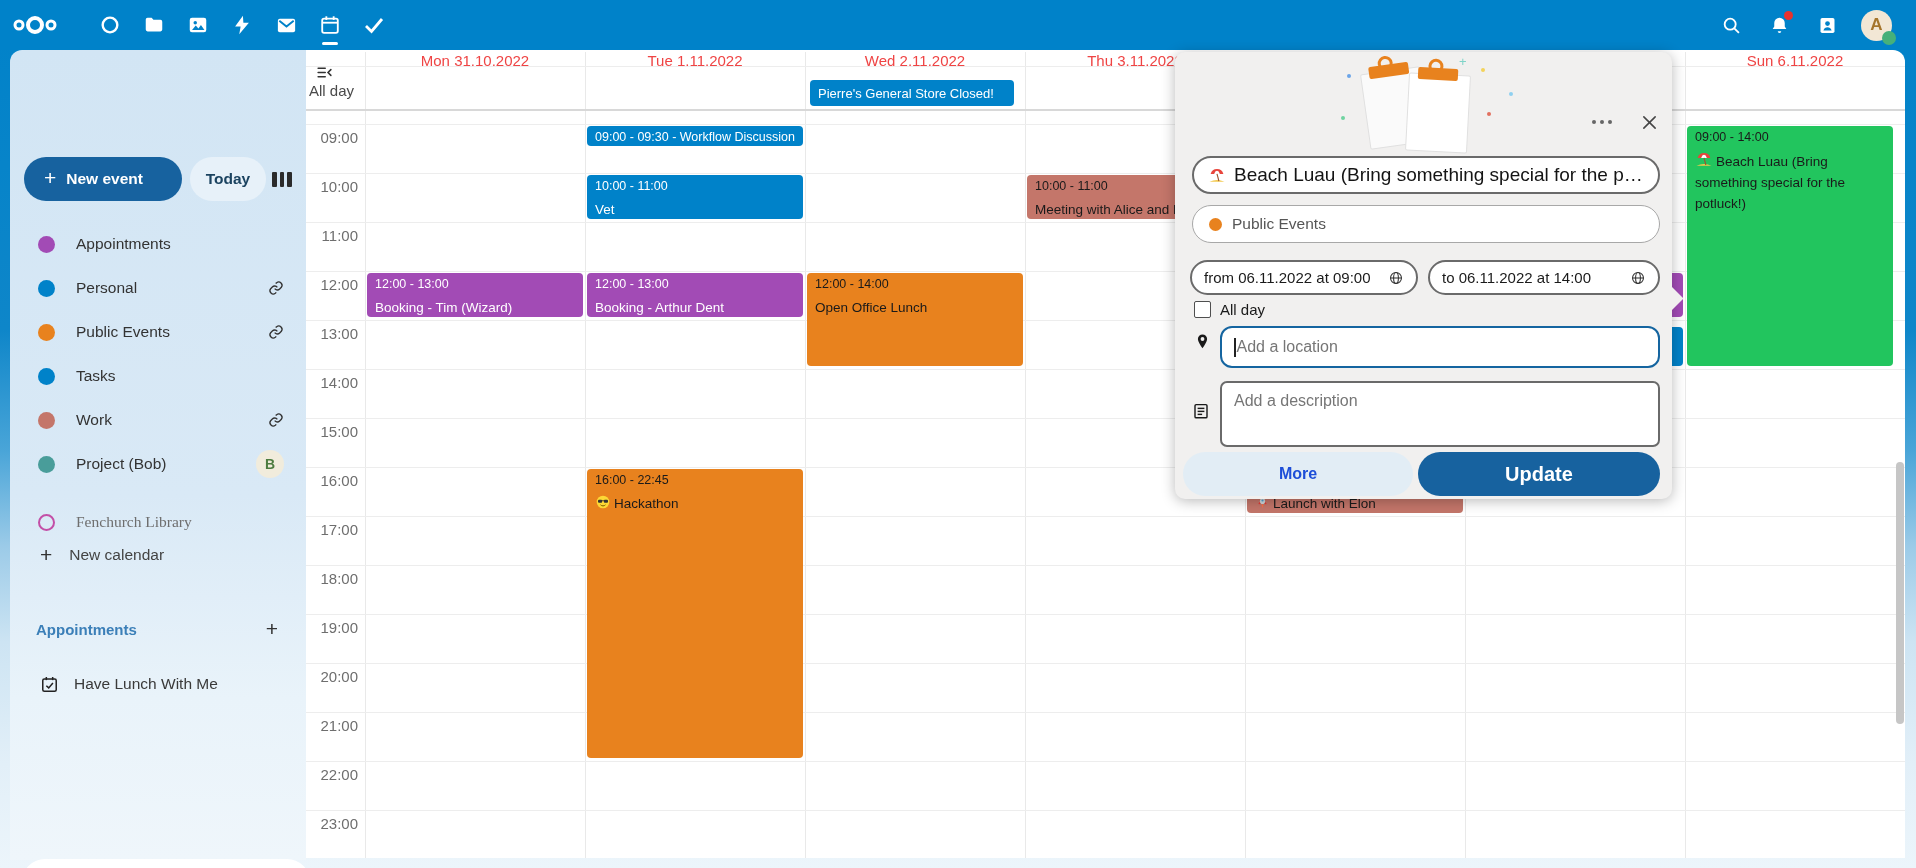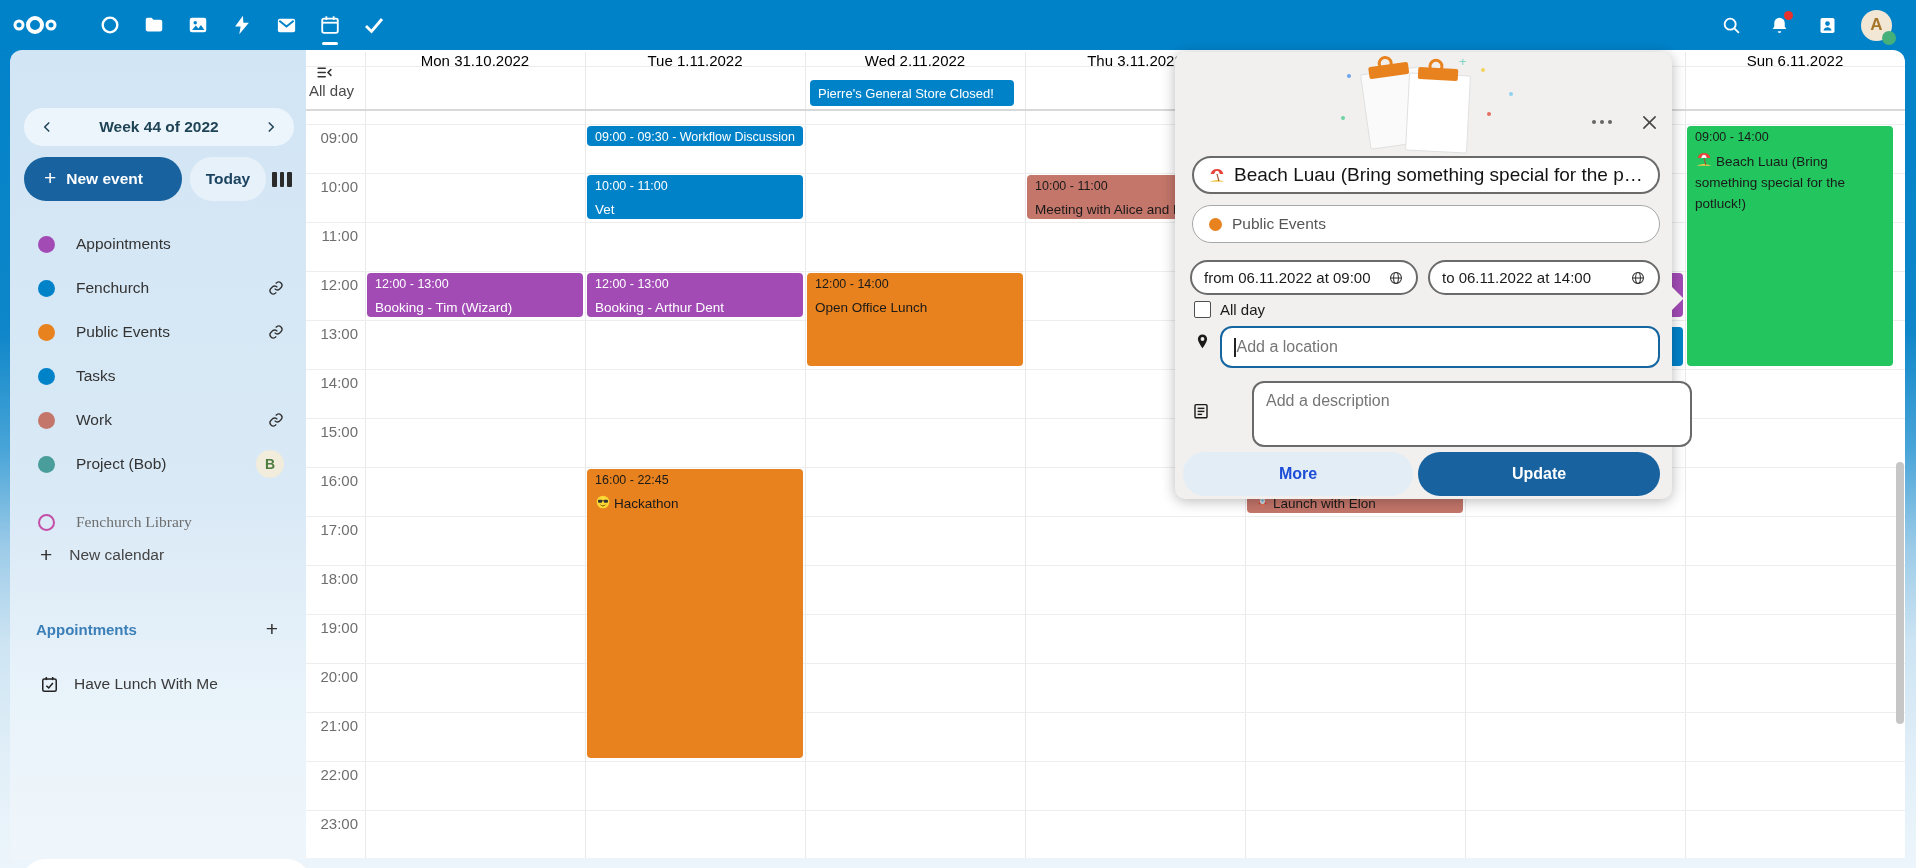--- a/index.html
+++ b/index.html
@@ -37,21 +37,21 @@
   .cal-name{margin-left:21px;font-size:15.5px;color:#333;flex:1;white-space:nowrap;}
   .cal-trailing{margin-right:14px;flex:none;display:flex;align-items:center;}
   .cal-badge{width:28px;height:28px;border-radius:50%;background:#f1ecdc;color:#4c7c3f;font-weight:bold;font-size:14px;display:flex;align-items:center;justify-content:center;}
   .side-row{position:absolute;left:10px;width:278px;height:36px;display:flex;align-items:center;cursor:pointer;color:#3a3a3a;font-size:15.5px;}
   #settings-pill{left:12px;top:809px;width:288px;height:46px;border-radius:23px;background:#fff;display:flex;align-items:center;cursor:pointer;z-index:11;}
   
   #grid{left:306px;top:50px;width:1599px;height:808px;background:#fff;border-top-right-radius:12px;overflow:hidden;}
   .vline{position:absolute;width:1px;background:#e9e9e9;top:2px;bottom:0;}
   .hline{position:absolute;left:0;right:0;height:1px;background:#ededed;}
   #allday-sep{position:absolute;left:0;right:0;top:59px;height:2px;background:#d8d8d8;}
-  .dayhead{position:absolute;top:2px;height:16px;font-size:15px;color:#000000;text-align:center;}
+  .dayhead{position:absolute;top:2px;height:16px;font-size:15px;color:#ef4444;text-align:center;}
   #allday-lbl{position:absolute;left:3px;top:32px;width:54px;font-size:15px;color:#4a4a4a;}
   .timelbl{position:absolute;left:0;width:52px;text-align:right;font-size:15px;color:#6e6e6e;}
   .ad-event{position:absolute;border-radius:4px;font-size:13px;display:flex;align-items:center;padding:12px 8px;box-sizing:border-box;white-space:nowrap;overflow:hidden;cursor:pointer;}
   .event{position:absolute;border-radius:4px;padding:4px 8px;box-sizing:border-box;overflow:hidden;cursor:pointer;z-index:3;}
   .event .etime{font-size:12.5px;line-height:15px;white-space:nowrap;}
   .event .etitle{font-size:13.5px;line-height:21px;margin-top:5px;}
   .event .etitle svg{vertical-align:-2px;margin-right:3px;}
   
   #popup{left:1175px;top:52px;width:497px;height:447px;background:#f1f0ef;border-radius:10px;z-index:40;
          box-shadow:0 2px 14px rgba(0,0,0,.28);}
@@ -71,23 +71,23 @@
   #p-cal .val{font-size:15.5px;color:#565656;margin-left:10px;}
   #p-from{left:15px;top:208px;width:228px;height:35px;border:2px solid #6a6a6a;border-radius:18px;padding:0 12px;justify-content:space-between;}
   #p-to{left:253px;top:208px;width:232px;height:35px;border:2px solid #6a6a6a;border-radius:18px;padding:0 12px;justify-content:space-between;}
   .dtxt{font-size:15px;color:#1a1a1a;white-space:nowrap;}
   #p-allday{left:19px;top:249px;display:flex;align-items:center;position:absolute;cursor:pointer;}
   #p-allday .box{width:15px;height:15px;border:1.5px solid #4f4f4f;border-radius:2px;background:#fff;}
   #p-allday .lbl{font-size:15px;color:#1a1a1a;margin-left:9px;}
   #p-loc{left:45px;top:274px;width:440px;height:42px;border:2px solid #1565a0;border-radius:12px;padding:0 12px;}
   .caret{width:1.5px;height:19px;background:#222;margin-right:1px;}
   .ph{font-size:16px;color:#767676;}
-  #p-desc{left:45px;top:329px;width:440px;height:66px;border:2px solid #6a6a6a;border-radius:12px;padding:9px 12px;align-items:flex-start;margin-left:32px;}
+  #p-desc{left:45px;top:329px;width:440px;height:66px;border:2px solid #6a6a6a;border-radius:7px;padding:9px 12px;align-items:flex-start;}
   #p-more{left:8px;top:400px;width:230px;height:44px;border-radius:22px;background:#e2edf5;color:#1d4ed8;font-weight:bold;font-size:16px;display:flex;align-items:center;justify-content:center;position:absolute;cursor:pointer;}
-  #p-update{left:243px;top:400px;width:242px;height:44px;border-radius:22px;background:#17629f;color:#fff;font-weight:bold;font-size:16px;display:flex;align-items:center;justify-content:center;position:absolute;cursor:pointer;}
+  #p-update{left:243px;top:400px;width:242px;height:44px;border-radius:22px;background:#17629f;color:#fff;font-weight:bold;font-size:20px;display:flex;align-items:center;justify-content:center;position:absolute;cursor:pointer;}
   #scrollthumb{left:1896px;top:462px;width:8px;height:262px;border-radius:4px;background:#c6c6c6;z-index:15;cursor:pointer;}
 </style>
 </head>
 <body>
 
 <div id="app">
 
   <div id="grid" class="abs">
     <div id="grid-lines">
         <div class="vline" style="left: 59px;"></div>
@@ -200,51 +200,38 @@
                 <path d="M2 21q10-5 20 0z" fill="#f2c94c"></path>
                 <path d="M3.5 10.5a8.8 8.8 0 0 1 17 0z" fill="#e8453c"></path>
                 <path d="M8.2 10.5a4.2 7 0 0 1 7.6 0z" fill="#fff"></path>
                 <line x1="12" y1="10.5" x2="14.5" y2="20" stroke="#a0522d" stroke-width="1.5"></line>
               </svg></span>Beach Luau (Bring something special for the potluck!)</div>
         </div>
       </div>
   </div>
 
   <div id="sidebar" class="abs">
-    <div id="week-pill" class="abs">
-      <span class="chev">
-          <svg width="14" height="14" viewBox="0 0 24 24">
-            <polyline points="15 5 8 12 15 19" fill="none" stroke="currentColor" stroke-width="2.6" stroke-linecap="round" stroke-linejoin="round"></polyline>
-          </svg>
-        </span>
-      <span class="lbl">Week 44 of 2022</span>
-      <span class="chev">
-          <svg width="14" height="14" viewBox="0 0 24 24">
-            <polyline points="9 5 16 12 9 19" fill="none" stroke="currentColor" stroke-width="2.6" stroke-linecap="round" stroke-linejoin="round"></polyline>
-          </svg>
-        </span>
-    </div>
     <div id="newevent-btn" class="abs">
       <span class="plus">+</span>
       <span class="lbl">New event</span>
     </div>
     <div id="today-btn" class="abs">Today</div>
     <div id="viewtoggle" class="abs">
         <i></i>
         <i></i>
         <i></i>
       </div>
     <div id="calendar-list">
         <div class="cal-row" style="top: 174px;">
           <div class="cal-dot" style="background: rgb(162, 75, 181);"></div>
           <div class="cal-name">Appointments</div>
         </div>
         <div class="cal-row" style="top: 218px;">
           <div class="cal-dot" style="background: rgb(0, 130, 201);"></div>
-          <div class="cal-name">Fenchurch</div>
+          <div class="cal-name">Personal</div>
           <div class="cal-trailing">
             <svg width="16" height="16" viewBox="0 0 24 24" fill="none" stroke="#333" stroke-width="2">
               <path d="M10 13a5 5 0 0 0 7.5.5l2.5-2.5a5 5 0 0 0-7-7l-1.5 1.4"></path>
               <path d="M14 11a5 5 0 0 0-7.5-.5L4 13a5 5 0 0 0 7 7l1.4-1.4"></path>
             </svg>
           </div>
         </div>
         <div class="cal-row" style="top: 262px;">
           <div class="cal-dot" style="background: rgb(232, 130, 30);"></div>
           <div class="cal-name">Public Events</div>

